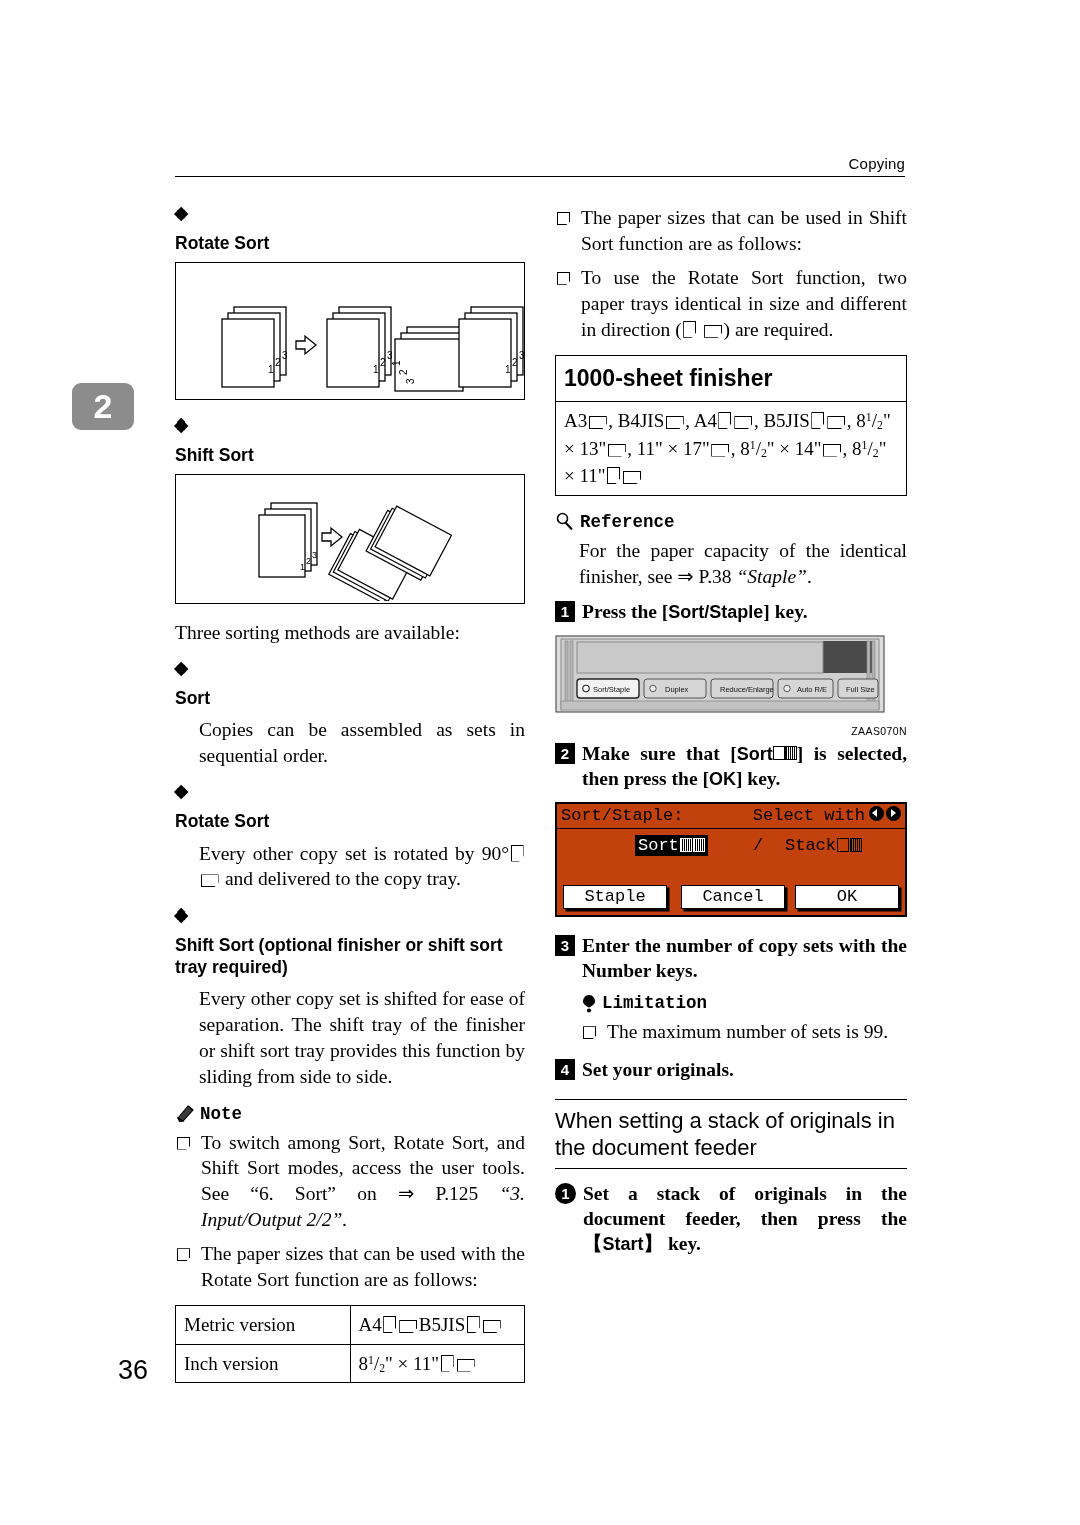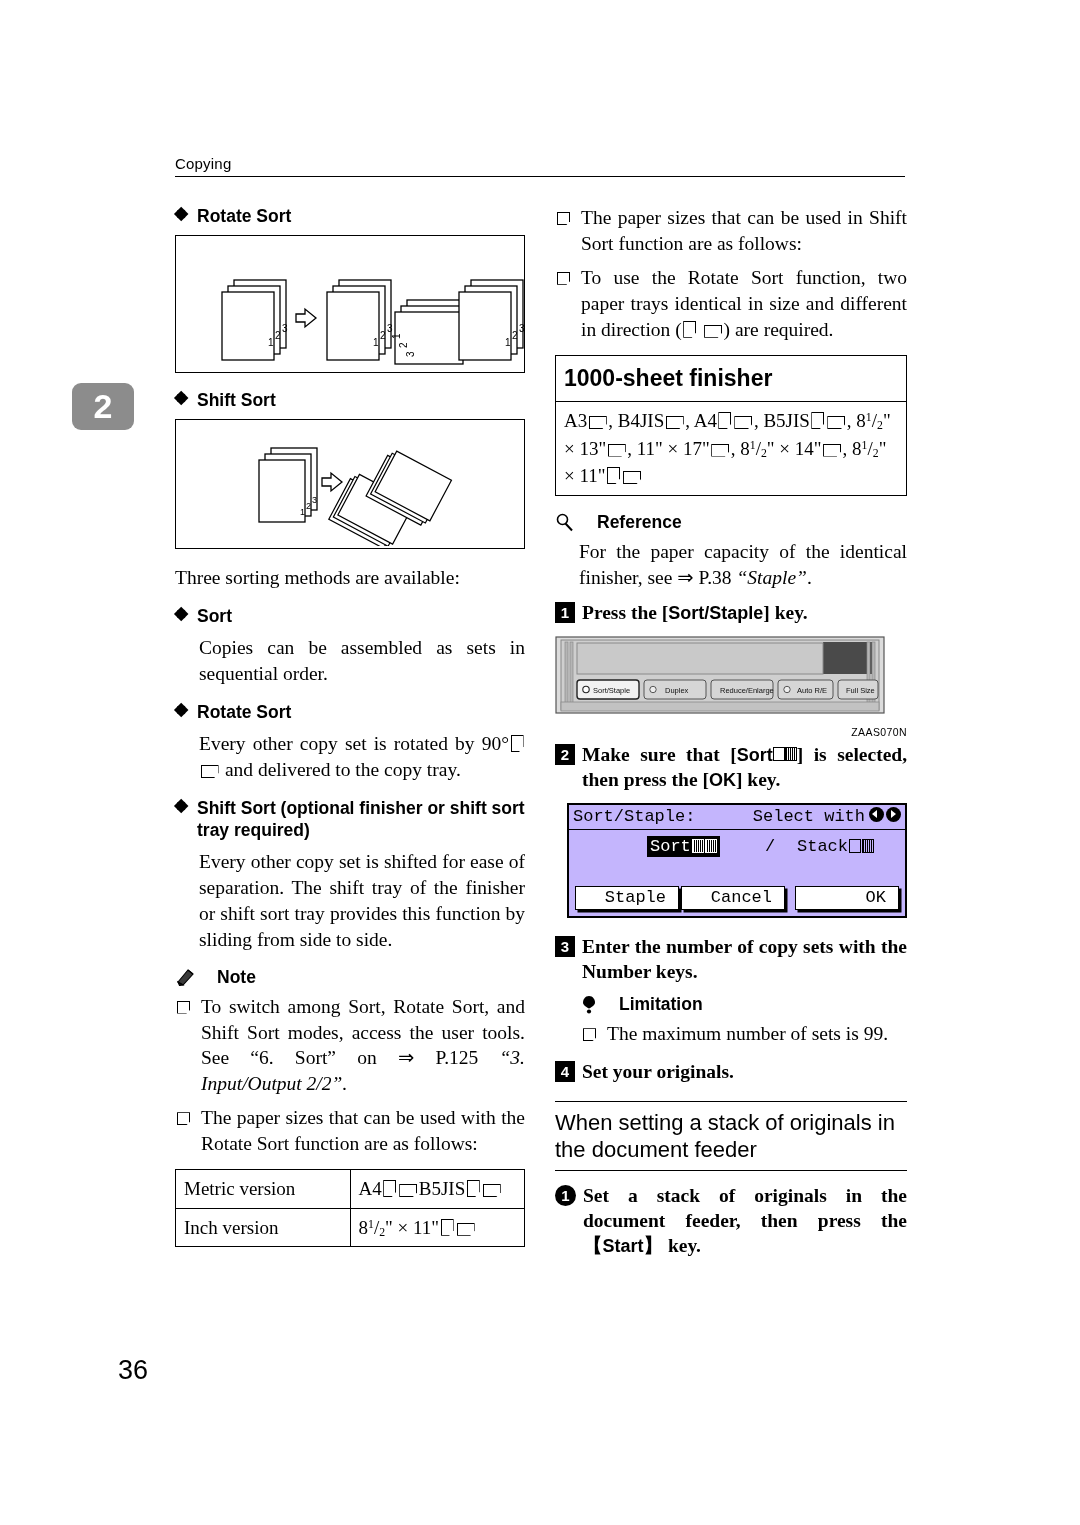--- a/index.html
+++ b/index.html
@@ -5,21 +5,21 @@
   html, body { margin:0; padding:0; background:#ffffff; }
   body {
     width:1080px; height:1525px; position:relative;
     font-family:"Liberation Serif", serif;
     color:#000;
     -webkit-font-smoothing:antialiased;
   }
   .page { position:absolute; inset:0; }
 
   
-  .hdr { position:absolute; left:175px; top:155px; width:730px; }
+  .hdr { position:absolute; left:175px; top:155px; width:730px;text-align:right; }
   .hdr-label { font-family:"Liberation Sans", sans-serif; font-size:15px; letter-spacing:.2px; }
   .hdr-rule { border-top:1.6px solid #000; margin-top:4px; }
 
   
   .chap-tab {
     position:absolute; left:72px; top:383px; width:62px; height:47px;
     background:#8c8c8c; border-radius:9px;
     color:#fff; font-family:"Liberation Sans", sans-serif;
     font-size:34px; font-weight:bold; line-height:47px; text-align:center;
   }
@@ -32,21 +32,21 @@
 
   
   .col-l { position:absolute; left:175px; top:205px; width:350px; }
   .col-r { position:absolute; left:555px; top:205px; width:352px; }
 
   
   .bullet-head {
     font-family:"Liberation Sans", sans-serif;
     font-weight:bold; font-size:17.5px;
     display:flex; gap:9px; align-items:flex-start;
-    margin:0 0 8px 0; line-height:1.26;
+    margin:0 0 8px 0; line-height:1.26;flex-direction:column;
   }
   .bullet-head .dia { flex:0 0 auto; line-height:1.15; font-size:16px; }
   .dia-glyph {
     display:inline-block; width:13px; height:13px; position:relative; top:2px;
   }
   .dia-glyph i {
     position:absolute; background:#000; width:6.4px; height:6.4px;
     transform:rotate(45deg);
   }
   .dia-glyph i:nth-child(1){ left:0; top:3.2px; }
@@ -63,22 +63,22 @@
   .plain-p {
     font-family:"Liberation Serif", serif;
     font-size:19.5px; line-height:1.33; margin:0 0 14px 0;
   }
 
   
   .figbox { border:1px solid #000; margin:0 0 16px 0; position:relative; background:#fff; }
 
   
   .icon-head {
-    font-family:Liberation Sans, sans-serif; font-weight:bold; font-size:17.5px;
-    display:flex; align-items:center; gap:22px; margin:2px 0 6px 0;
+    font-family:Liberation Mono, monospace; font-weight:bold; font-size:17.5px;
+    display:flex; align-items:center; gap:5px; margin:2px 0 6px 0;
   }
   .note-icon { width:20px; height:17px; display:inline-block; position:relative; }
   .magn-icon { width:20px; height:19px; display:inline-block; position:relative; }
   .lim-icon  { width:16px; height:19px; display:inline-block; position:relative; }
 
   ul.dashlist { list-style:none; margin:0 0 12px 0; padding:0; }
   ul.dashlist > li {
     position:relative; padding-left:26px;
     font-family:"Liberation Serif", serif; font-size:19.5px; line-height:1.33;
     text-align:justify; margin-bottom:8px;
@@ -140,38 +140,38 @@
 
   
   .cpwrap { position:relative; margin:6px 0 4px 0; }
   .cpcap {
     font-family:"Liberation Sans", sans-serif; font-size:10.5px;
     text-align:right; margin-top:2px; letter-spacing:.4px;
   }
 
   
   .lcd {
-    border:2px solid #000; background:#c4b5fd; margin:4px 0 16px 12px;
+    border:2px solid #000; background:#c2410c; margin:4px 0 16px 0;
     font-family:"Liberation Mono", monospace; position:relative;
   }
   .lcd-row1 {
     display:flex; justify-content:space-between; align-items:center;
     border-bottom:1.6px solid #000; padding:2px 4px 3px 4px; font-size:17px;
   }
   .lcd-mid { height:56px; position:relative; }
   .lcd-sel {
     position:absolute; left:78px; top:6px; background:#000; color:#fff;
     font-size:17px; padding:1px 3px; display:flex; align-items:center; gap:1px;
   }
   .lcd-slash { position:absolute; left:196px; top:7px; font-size:17px; }
   .lcd-stack { position:absolute; left:228px; top:7px; font-size:17px; display:flex; align-items:center; gap:1px;}
   .lcd-btns { display:flex; justify-content:space-between; padding:0 6px 6px 6px; }
   .lbtn {
     border:1.8px solid #000; font-size:17px; padding:1px 12px 2px 12px;
-    box-shadow:2.5px 2.5px 0 #000; background:#fff; min-width:78px; text-align:right;
+    box-shadow:2.5px 2.5px 0 #000; background:#fff; min-width:78px; text-align:center;
   }
 
   .arrow-lr { display:inline-flex; gap:2px; }
   .arr { width:15px; height:15px; border-radius:50%; background:#000; position:relative; display:inline-block; }
   .arr::after {
     content:""; position:absolute; top:3.4px; width:0; height:0;
     border-top:4px solid transparent; border-bottom:4px solid transparent;
   }
   .arr.l::after { left:3.4px; border-right:5px solid #fff; }
   .arr.r::after { left:5px; border-left:5px solid #fff; }

